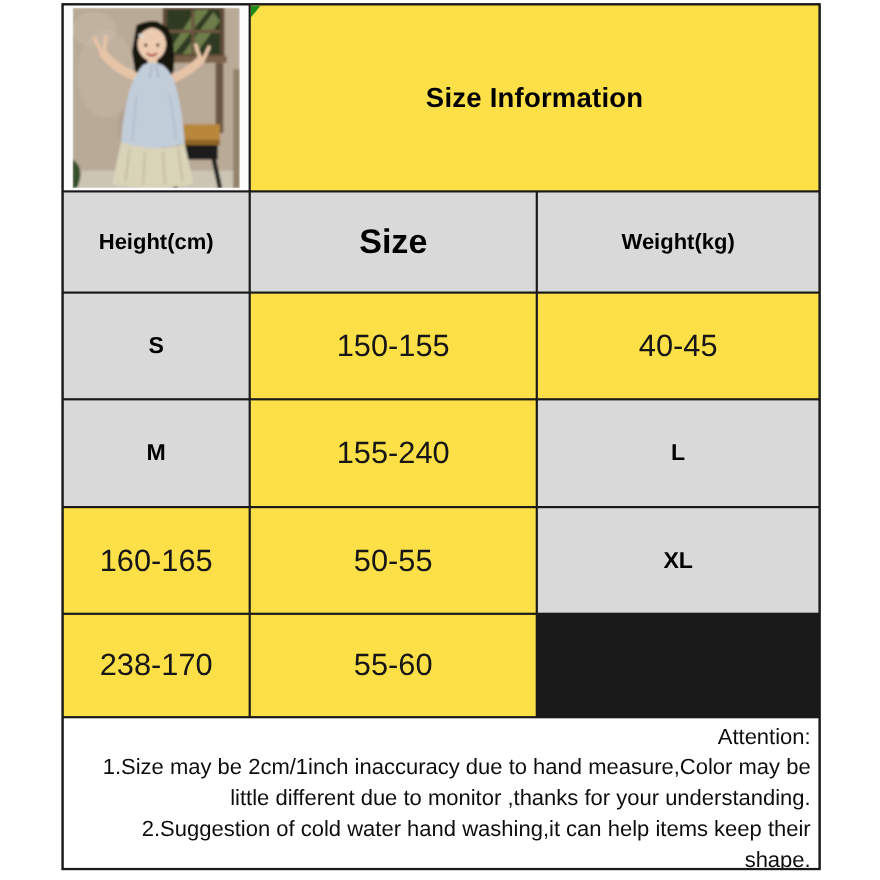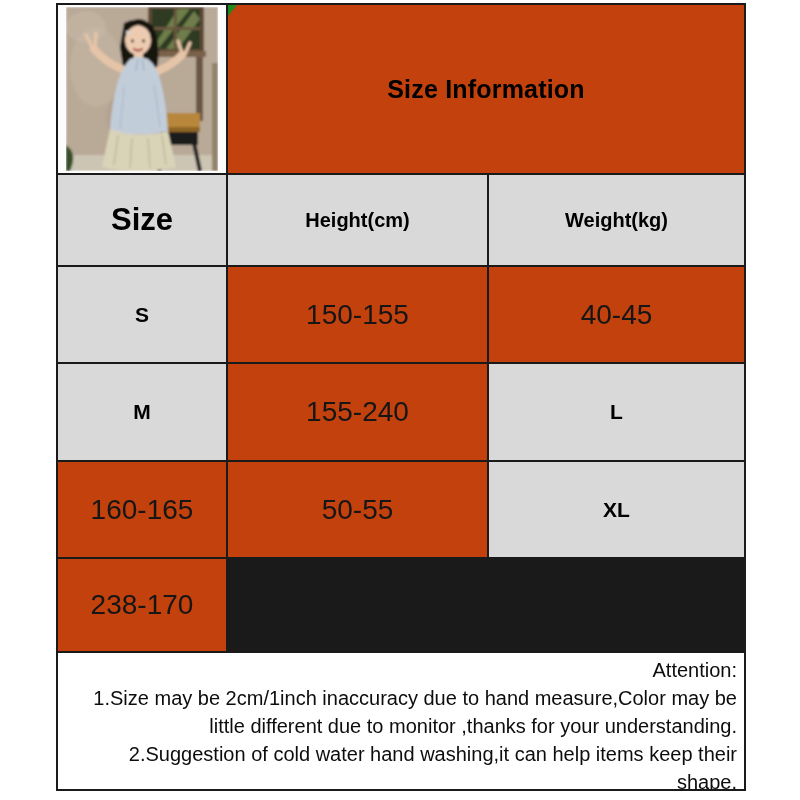--- a/index.html
+++ b/index.html
@@ -24,21 +24,21 @@
   }
 
   .cell {
     display: flex;
     align-items: center;
     justify-content: center;
     position: relative;
     overflow: hidden;
   }
   .fill-white { background: #fcfcfc; }
-  .fill-light { background: #c2410c; }
+  .fill-light { background: #fde047; }
   .fill-gray  { background: #d9d9d9; }
 
   .title-cell { grid-column: 2 / 4; }
   .title-text {
     font-size: 25px;
     font-weight: bold;
     letter-spacing: 0.2px;
     color: #000;
   }
   .corner-marker {
@@ -140,26 +140,26 @@
   </div>
 
   <div class="cell fill-light title-cell">
     <svg class="corner-marker" viewBox="0 0 9 11" xmlns="http://www.w3.org/2000/svg">
       <polygon points="0,0 9,0 0,11" fill="#1e8b1e"></polygon>
     </svg>
     <span class="title-text">Size Information</span>
   </div>
 
   <div class="cell fill-gray">
+    <span class="col-head-text">Height(cm)</span>
+  </div>
+  <div class="cell fill-gray">
     <span class="size-head-text">Size</span>
   </div>
   <div class="cell fill-gray">
-    <span class="col-head-text">Height(cm)</span>
-  </div>
-  <div class="cell fill-gray">
     <span class="col-head-text">Weight(kg)</span>
   </div>
 
   <div class="cell fill-gray">
     <span class="size-label">S</span>
   </div>
   <div class="cell fill-light">
     <span class="value-text">150-155</span>
   </div>
   <div class="cell fill-light">
@@ -181,20 +181,23 @@
   </div>
   <div class="cell fill-light">
     <span class="value-text">50-55</span>
   </div>
 
   <div class="cell fill-gray">
     <span class="size-label">XL</span>
   </div>
   <div class="cell fill-light">
     <span class="value-text">238-170</span>
+  </div>
+  <div class="cell fill-light">
+    <span class="value-text">55-60</span>
   </div>
 
   <div class="cell attention-cell">
     <div>Attention:</div>
     <div>1.Size may be 2cm/1inch inaccuracy due to hand measure,Color may be little different due to monitor ,thanks for your understanding.</div>
     <div>2.Suggestion of cold water hand washing,it can help items keep their shape.</div>
   </div>
 
 </div>
 

